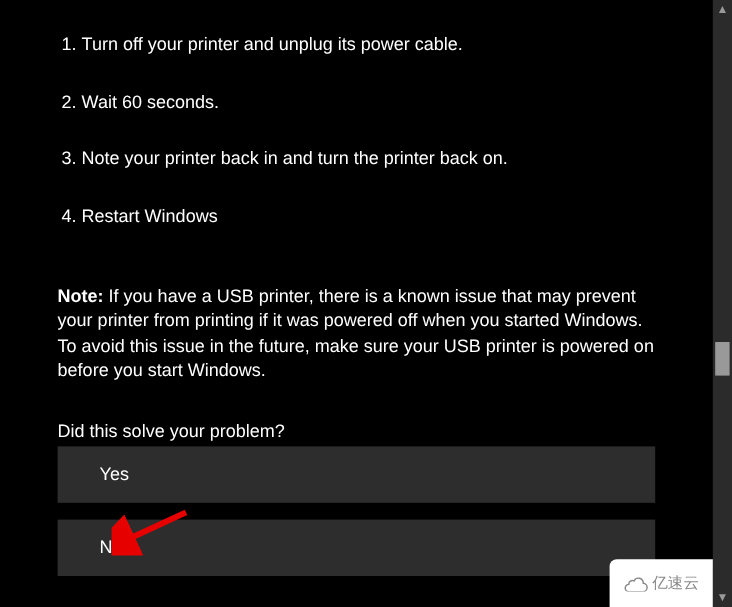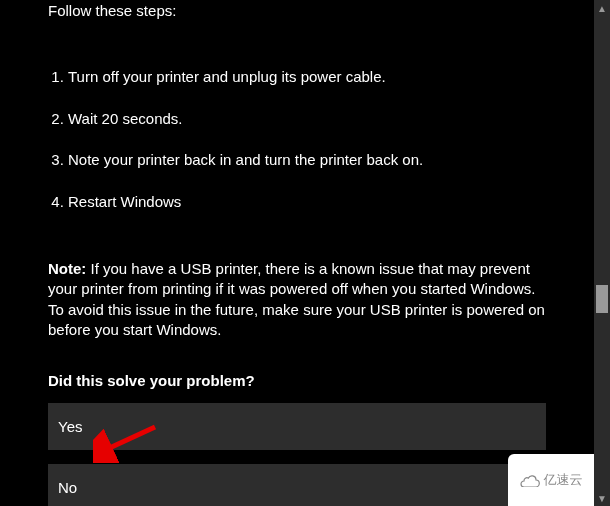--- a/index.html
+++ b/index.html
@@ -68,62 +68,63 @@
     }
     .steps {
       list-style: decimal;
       padding-left: 20px;
       margin-bottom: 48px;
     }
     .steps li {
       margin-bottom: 22px;
       font-size: 15px;
       line-height: 1.3;
+      margin-top: 28px;
     }
     .steps li:last-child {
       margin-bottom: 0;
     }
     .note {
       font-size: 15px;
       line-height: 1.35;
       margin-bottom: 32px;
     }
     .note-label {
       font-weight: 700;
     }
     .question {
-      font-weight: 700;
+      font-weight: 400;
       font-size: 15px;
-      margin-bottom: 14px;
+      margin-bottom: 4px;
     }
     .option-button {
       display: block;
       width: 498px;
       background: #2d2d2d;
       border: none;
       color: #fff;
       text-align: left;
-      padding: 15px 10px;
+      padding: 15px 35px;
       font-size: 15px;
       margin-bottom: 14px;
       cursor: pointer;
       font-family: inherit;
     }
     .arrow-annotation {
       position: absolute;
       left: 93px;
       top: 423px;
       pointer-events: none;
     }
     .watermark {
       position: absolute;
       right: 16px;
       bottom: 0;
       width: 86px;
-      height: 52px;
+      height: 40px;
       background: #fff;
       display: flex;
       align-items: center;
       justify-content: center;
       color: #888;
       font-size: 13px;
       border-top-left-radius: 6px;
     }
     .watermark-icon {
       margin-right: 4px;
@@ -132,25 +133,24 @@
 </head>
 <body>
 
 <div class="scrollbar-track">
   <div class="scrollbar-arrow-up">▲</div>
   <div class="scrollbar-thumb"></div>
   <div class="scrollbar-arrow-down">▼</div>
 </div>
 
 <div class="content">
-  <p class="intro">Follow these steps:</p>
 
   <ol class="steps">
     <li>Turn off your printer and unplug its power cable.</li>
-    <li>Wait 20 seconds.</li>
+    <li>Wait 60 seconds.</li>
     <li>Note your printer back in and turn the printer back on.</li>
     <li>Restart Windows</li>
   </ol>
 
   <p class="note">
     <span class="note-label">Note:</span><span> If you have a USB printer, there is a known issue that may prevent your printer from printing if it was powered off when you started Windows. To avoid this issue in the future, make sure your USB printer is powered on before you start Windows.</span>
   </p>
 
   <p class="question">Did this solve your problem?</p>
 

